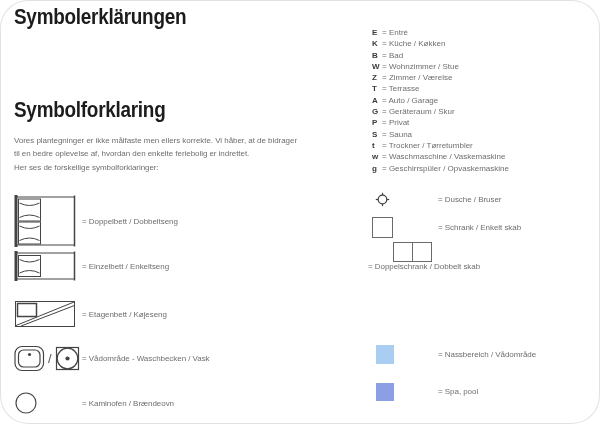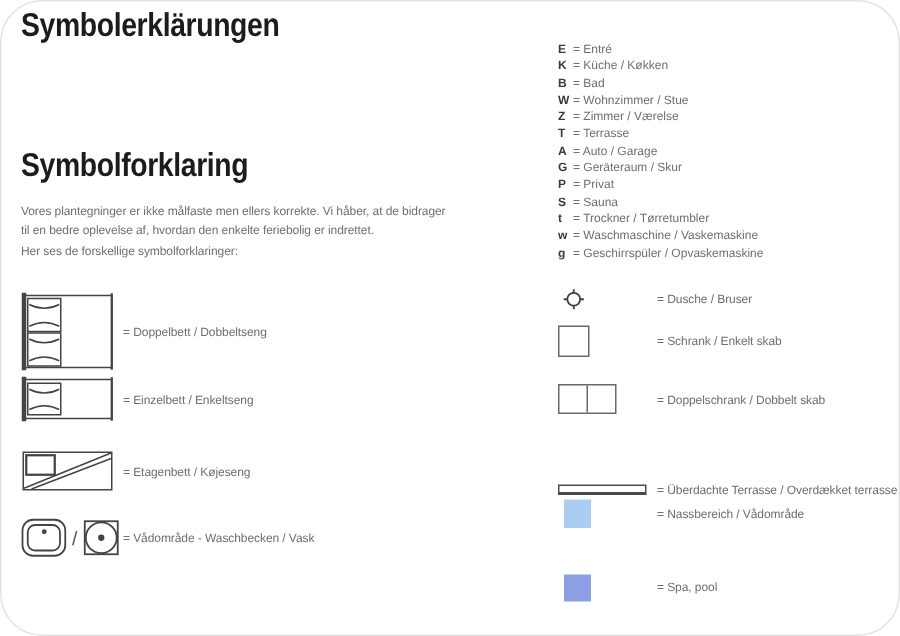--- a/index.html
+++ b/index.html
@@ -120,20 +120,28 @@
       <span class="slash">/</span>
       <svg width="25" height="25" viewBox="0 0 25 25" fill="none" stroke="#444" stroke-width="1.2">
         <rect x="1.5" y="1.5" width="22" height="22"></rect>
         <circle cx="12.5" cy="12.5" r="10.3"></circle>
         <circle cx="12.5" cy="12.5" r="2.1" fill="#444" stroke="none"></circle>
       </svg>
     </span>
     <span class="lbl">= Vådområde - Waschbecken / Vask</span>
   </div>
 
+  <div class="lrow left" style="top:392px;height:22px;">
+    <span class="icon-cell">
+      <svg width="23" height="22" viewBox="0 0 23 22" fill="none" stroke="#4a4a4a" stroke-width="1.2" style="margin-left:1px;">
+        <circle cx="11" cy="11" r="10"></circle>
+      </svg>
+    </span>
+    <span class="lbl">= Kaminofen / Brændeovn</span>
+  </div>
 
   <div class="codes">
     <div class="code-row">
         <span class="code">E</span>
         <span class="code-name">= Entré</span>
       </div>
     <div class="code-row">
         <span class="code">K</span>
         <span class="code-name">= Küche / Køkken</span>
       </div>
@@ -196,38 +204,32 @@
     <span class="lbl">= Dusche / Bruser</span>
   </div>
 
   <div class="lrow right" style="top:217px;height:21px;">
     <span class="icon-cell">
       <span class="sq-wardrobe"></span>
     </span>
     <span class="lbl">= Schrank / Enkelt skab</span>
   </div>
 
-  <div class="lrow right" style="top:256px;height:20px;">
+  <div class="lrow right" style="top:242px;height:20px;flex-direction:column;">
     <span class="icon-cell">
       <span class="sq-dwardrobe">
           <span class="half"></span>
         </span>
     </span>
     <span class="lbl">= Doppelschrank / Dobbelt skab</span>
   </div>
 
 
-  <div class="lrow right" style="top:322px;height:8px;">
-    <span class="icon-cell">
-      <span class="bar-covered"></span>
-    </span>
-    <span class="lbl">= Überdachte Terrasse / Overdækket terrasse</span>
-  </div>
-
-  <div class="lrow right" style="top:332px;height:20px;">
+
+  <div class="lrow right" style="top:344px;height:20px;">
     <span class="icon-cell">
       <span class="fill-sq wet" style="background-color: rgb(170, 205, 242);"></span>
     </span>
     <span class="lbl">= Nassbereich / Vådområde</span>
   </div>
 
   <div class="lrow right" style="top:382px;height:19px;">
     <span class="icon-cell">
       <span class="fill-sq spa" style="background-color: rgb(140, 159, 228);"></span>
     </span>

